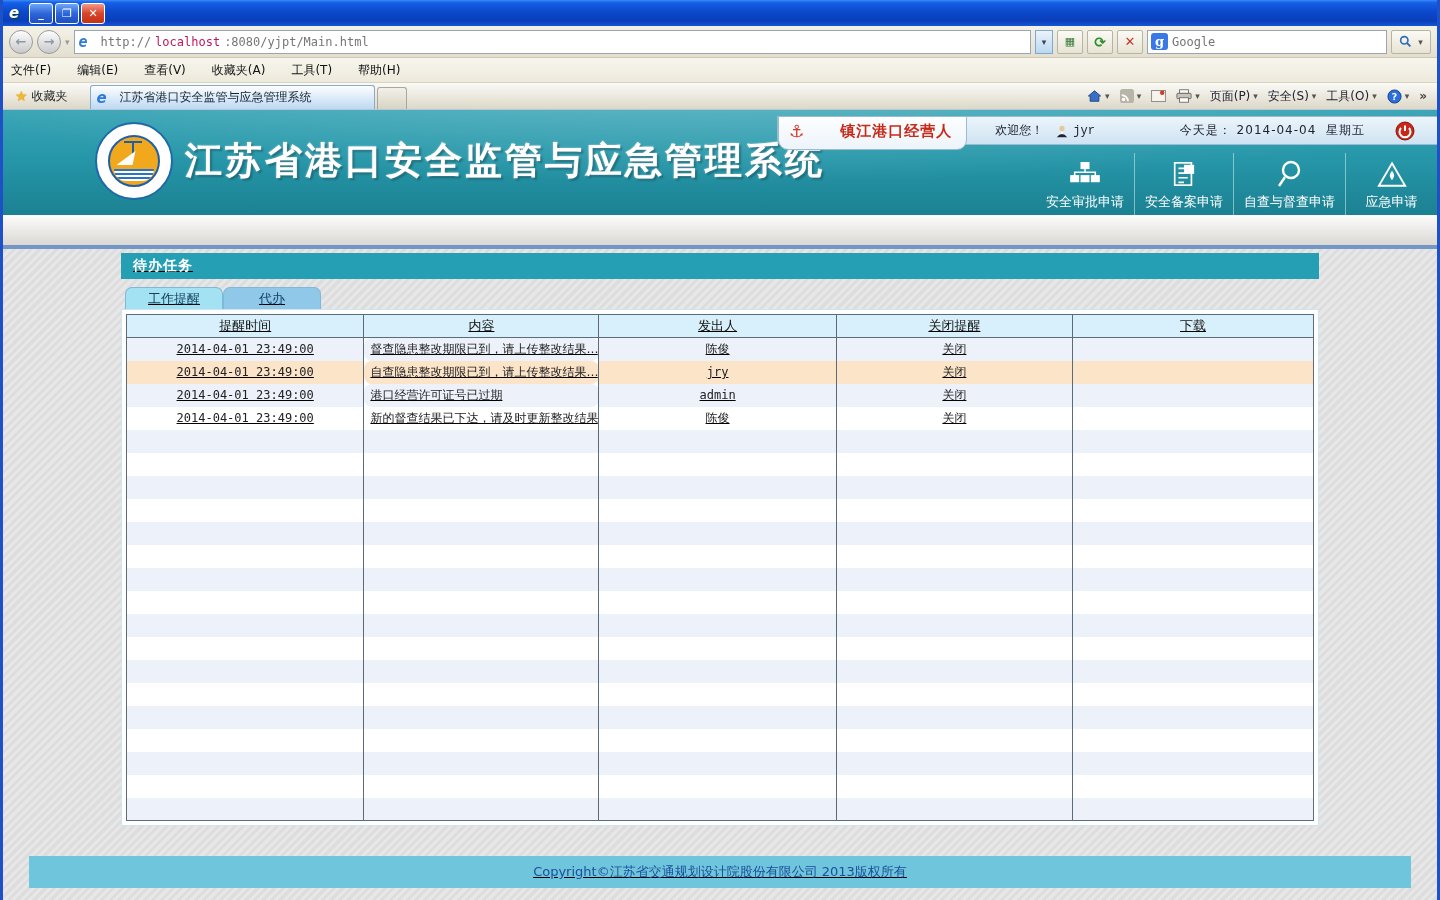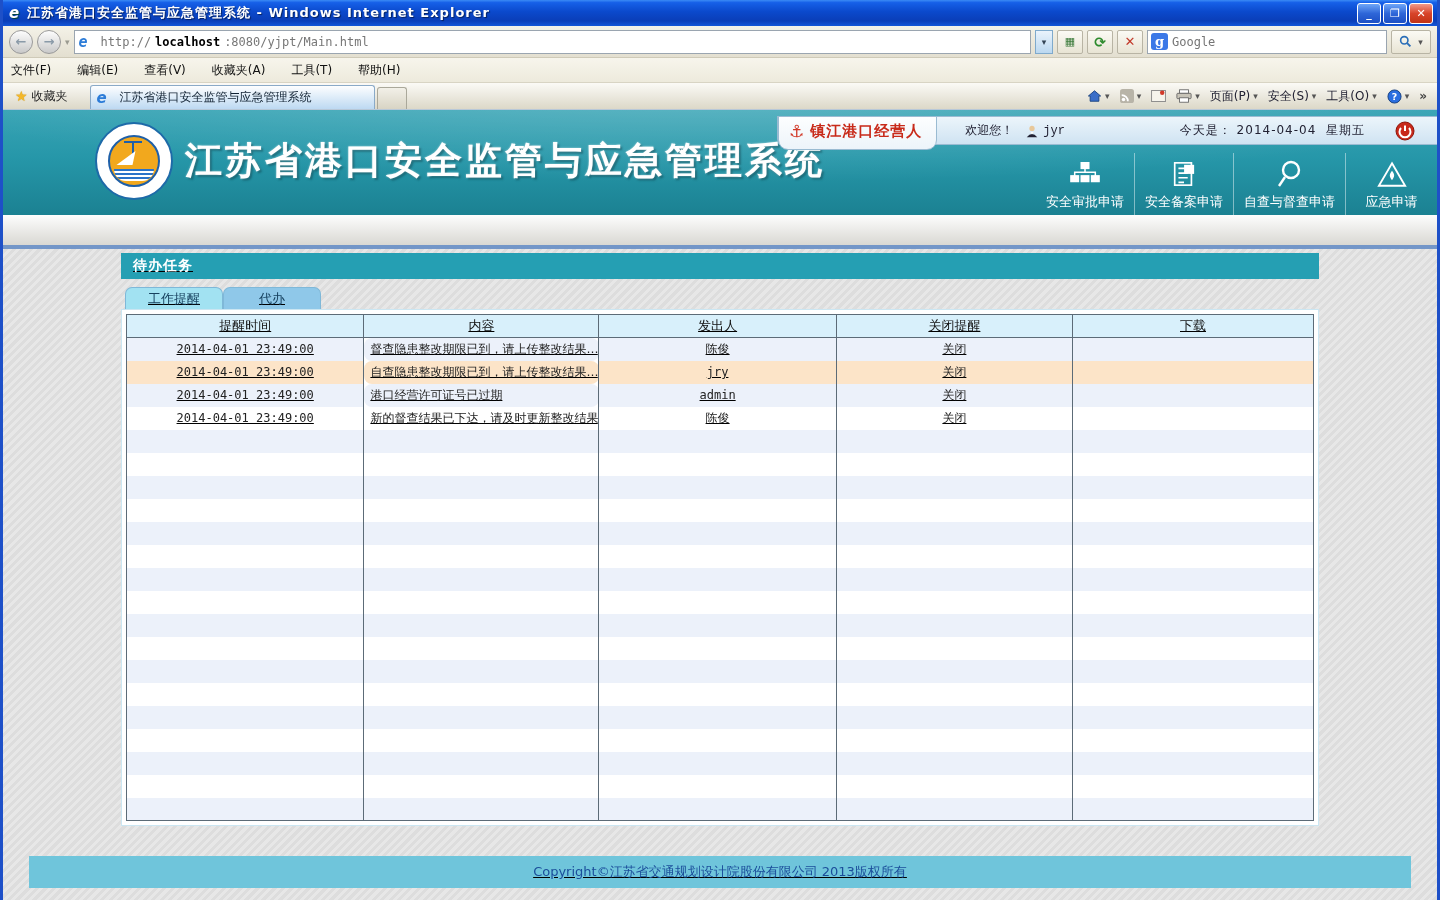--- a/index.html
+++ b/index.html
@@ -12,21 +12,21 @@
   .ie-glyph { color:#fff; font-weight:bold; font-style:italic; font-size:15px; width:18px; text-shadow:1px 1px 1px #043; }
   .win-title { color:#fff; font-weight:bold; font-size:13px; text-shadow:1px 1px 1px rgba(0,0,0,.5); flex:1; letter-spacing:1px; white-space:nowrap; overflow:hidden; }
   .winbtn { width:24px; height:21px; margin-left:2px; border-radius:3px; border:1px solid #fff; color:#fff; font-size:11px; font-weight:bold; display:flex; align-items:center; justify-content:center; background:linear-gradient(180deg,#6EA6F8,#2E66D8 50%,#1C4FC4); }
   .winbtn.close { background:linear-gradient(180deg,#F29A8A,#D8442A 50%,#C23315); }
 
   
   .addrbar { height:32px; background:linear-gradient(180deg,#F4F2E8,#E3DFD0); display:flex; align-items:center; padding:0 6px; gap:4px; flex:0 0 auto; border-bottom:1px solid #CFCaB8; }
   .navcirc { width:24px; height:24px; border-radius:50%; background:linear-gradient(180deg,#FDFDFD,#C9C9C9); border:1px solid #9A9A9A; color:#8A9AA8; display:flex; align-items:center; justify-content:center; font-size:13px; font-weight:bold; }
   .mini-chev { color:#9a9a90; font-size:9px; }
   .addr-field { flex:1; height:24px; background:#fff; border:1px solid #9AA5B0; display:flex; align-items:center; padding:0 4px; gap:4px; font-family:"DejaVu Sans Mono","Liberation Mono",monospace; font-size:12px; }
-  .addr-field .host { color:#000000; font-weight:bold; }
+  .addr-field .host { color:#be185d; font-weight:normal; }
   .addr-field .dim { color:#777; }
   .addr-dd { width:18px; height:24px; background:linear-gradient(180deg,#EAF3FC,#BBD8F0); border:1px solid #7FAACC; color:#345; font-size:9px; display:flex; align-items:center; justify-content:center; }
   .tbtn { width:26px; height:24px; border:1px solid #B8B4A4; border-radius:2px; background:linear-gradient(180deg,#FBFAF4,#E8E4D4); display:flex; align-items:center; justify-content:center; font-weight:bold; }
   .tbtn.refresh { color:#2E8B2E; font-size:14px; }
   .tbtn.stop { color:#C23A2A; font-size:13px; }
   .tbtn.compat { color:#3A7A3A; font-size:11px; }
   .searchbox { width:240px; height:24px; background:#fff; border:1px solid #9AA5B0; display:flex; align-items:center; gap:4px; padding:0 3px; }
   .glogo { width:17px; height:17px; background:#3B78E7; color:#fff; border-radius:3px; font-weight:bold; font-size:13px; display:flex; align-items:center; justify-content:center; font-family:"DejaVu Serif","Liberation Serif",serif; }
   .searchbox input { border:none; outline:none; flex:1; font-size:12px; color:#888; font-family:"DejaVu Sans Mono","Liberation Mono",monospace; background:transparent; }
   .searchbtn { width:40px; height:24px; border:1px solid #B8B4A4; border-radius:2px; background:linear-gradient(180deg,#FBFAF4,#E8E4D4); display:flex; align-items:center; justify-content:center; gap:3px; color:#2A6EB8; }
@@ -54,21 +54,21 @@
   .ship { position:absolute; left:8px; top:14px; width:0; height:0; border-left:16px solid transparent; border-bottom:14px solid #fff; transform:skewX(-12deg); }
   .crane { position:absolute; left:22px; top:4px; width:2px; height:16px; background:#1E5FA8; }
   .crane::after { content:""; position:absolute; left:-8px; top:0; width:18px; height:2px; background:#1E5FA8; }
   .waves { position:absolute; bottom:4px; left:4px; right:4px; height:12px; background:repeating-linear-gradient(180deg,#2A72C8 0 2px,#fff 2px 4px); border-radius:0 0 20px 20px; }
   .sys-title { position:absolute; left:182px; top:26px; font-size:37px; font-weight:bold; color:#fff; letter-spacing:3px; text-shadow:2px 2px 2px rgba(10,60,70,.45), 0 0 2px rgba(255,255,255,.6); white-space:nowrap; }
 
   
   .userstrip { position:absolute; top:6px; right:0; width:660px; height:29px; background:linear-gradient(180deg,#ECF5FB,#CFE3F2); border:1px solid #9ABBD2; border-right:none; border-radius:0 0 0 6px; display:flex; align-items:center; font-size:12px; color:#223; z-index:3; }
   .role-badge { height:34px; margin-top:5px; background:linear-gradient(180deg,#FDFEFF,#EDF4FA); border:1px solid #9ABBD2; border-radius:0 0 10px 10px; display:flex; align-items:center; gap:6px; padding:0 14px 4px 10px; }
   .anchor { color:#D23A2A; font-size:17px; font-weight:bold; }
-  .role-text { color:#C82A1A; font-weight:bold; font-size:15px; letter-spacing:1px; }
+  .role-text { color:#C82A1A; font-weight:bold; font-size:15px; letter-spacing:1px;margin-left:30px; }
   .welcome { margin-left:28px; }
   .avatar { width:14px; height:14px; margin:0 4px 0 12px; display:inline-block; }
   .uname { font-family:Liberation Mono, monospace; }
   .today { margin-left:auto; letter-spacing:1px; }
   .pwr { margin:0 22px 0 30px; width:20px; height:20px; }
 
   
   .nav { position:absolute; right:0; bottom:0; height:62px; display:flex; align-items:stretch; z-index:2; }
   .nav-item { display:flex; flex-direction:column; align-items:center; justify-content:flex-end; padding:5px 10px 4px; color:#fff; border-left:1px solid rgba(255,255,255,.45); min-width:92px; }
   .nav-item:first-child { border-left:none; }
@@ -106,21 +106,20 @@
   .sb-seg { display:flex; align-items:center; gap:4px; padding:0 10px; border-left:1px solid #C4C0B0; height:100%; }
   .grip { width:14px; height:100%; background:repeating-linear-gradient(135deg,transparent 0 3px,#B8B4A4 3px 5px); }
 </style>
 </head>
 <body>
 
 <div class="window">
 
   <div class="titlebar">
     <span class="ie-glyph">e</span>
-    <span class="win-title">江苏省港口安全监管与应急管理系统 - Windows Internet Explorer</span>
     <div class="winbtn">_</div>
     <div class="winbtn">❐</div>
     <div class="winbtn close">✕</div>
   </div>
 
   <div class="addrbar">
     <div class="navcirc">←</div>
     <div class="navcirc">→</div>
     <span class="mini-chev">▾</span>
     <div class="addr-field">

